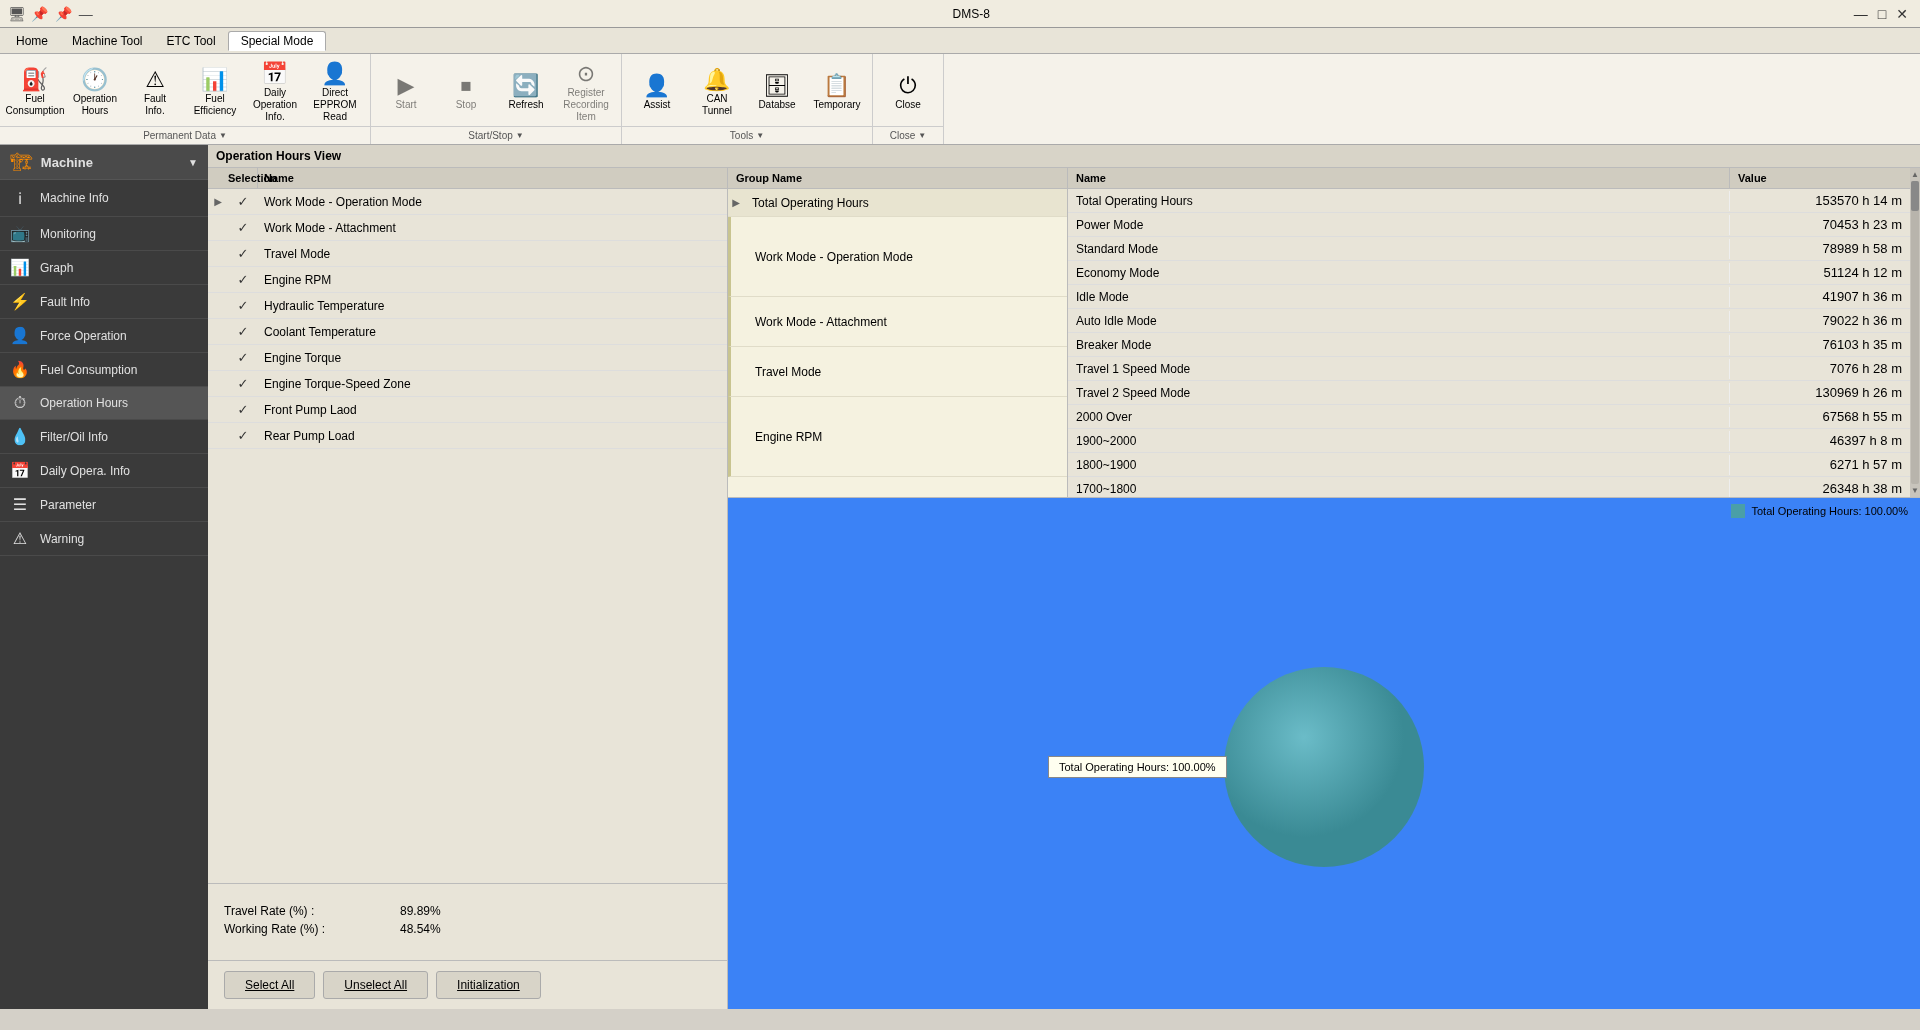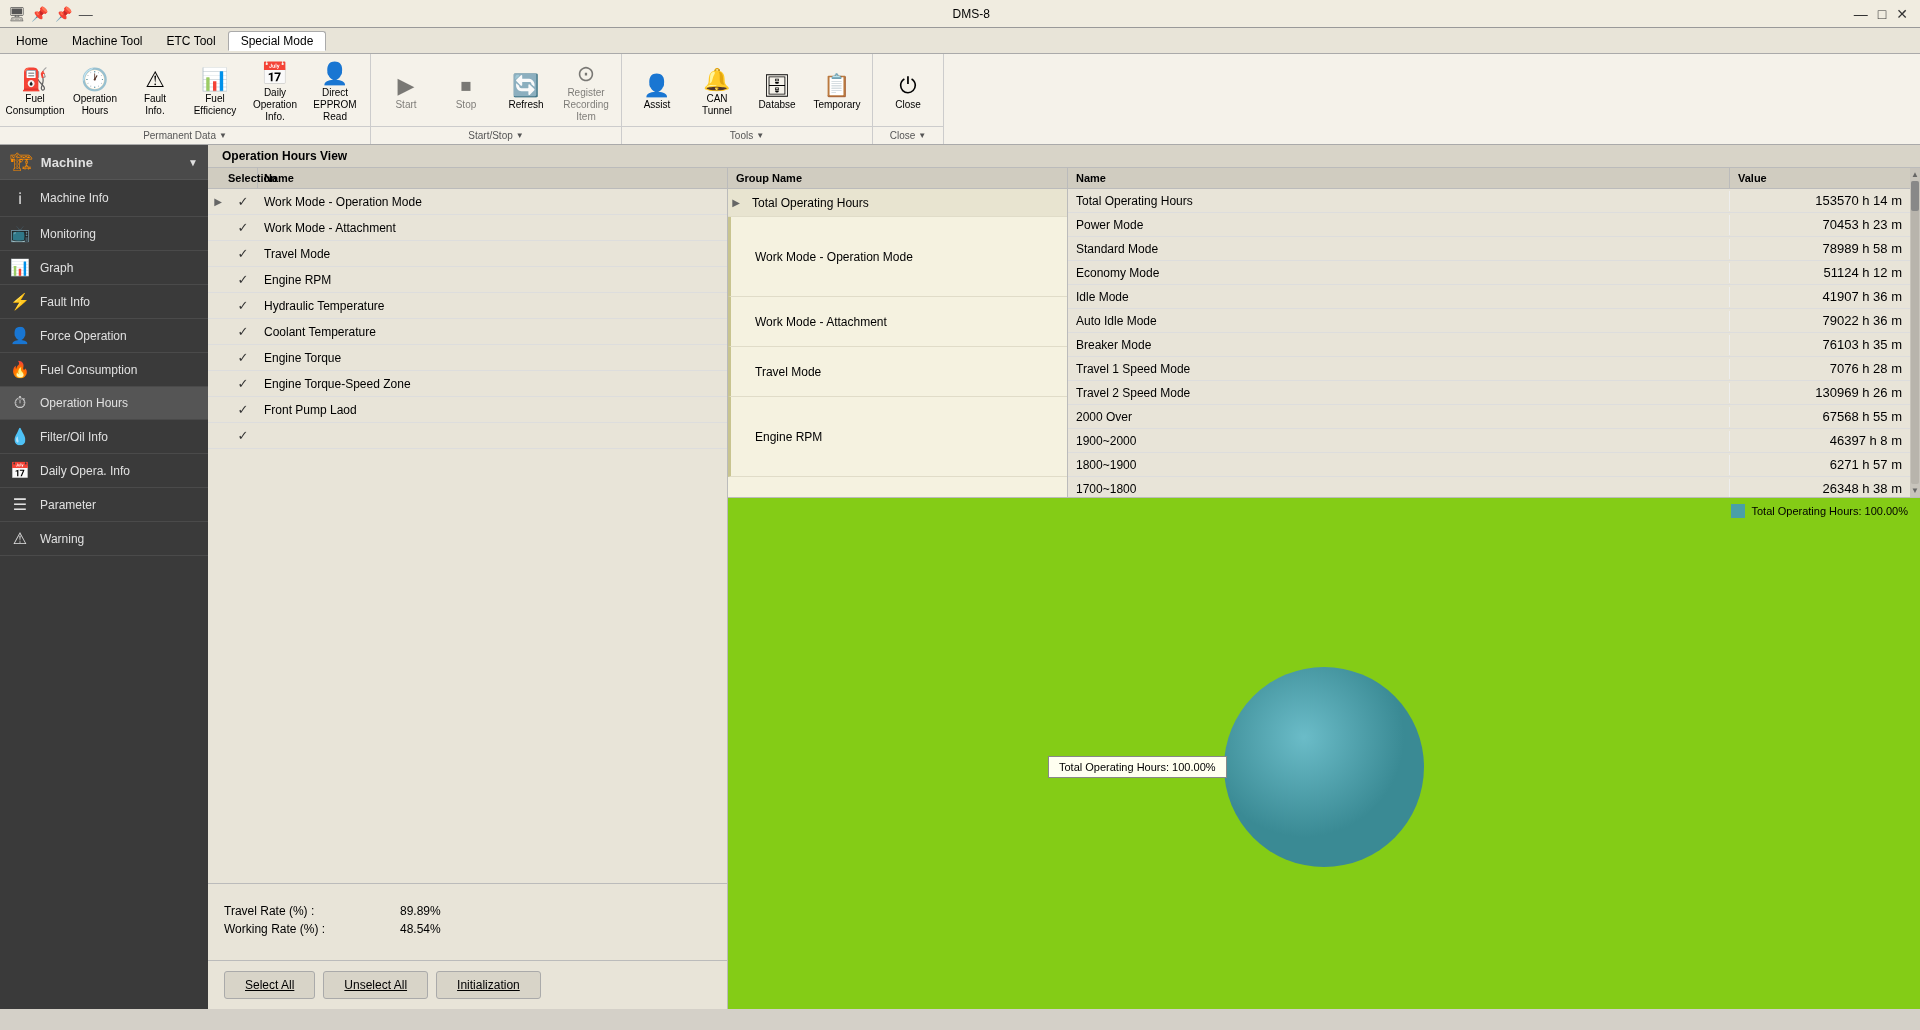--- a/index.html
+++ b/index.html
@@ -81,21 +81,21 @@
     }
     .sidebar-item.active { background: #555; }
     .sidebar-item .si-icon { font-size: 16px; width: 20px; text-align: center; }
     .sidebar-item .si-label { font-size: 12px; }
 
     
     .content-area {
       flex: 1; display: flex; flex-direction: column; background: #e8e4d8; overflow: hidden;
     }
     .op-hours-header {
-      background: #d8d4c8; padding: 4px 14px; font-size: 12px; font-weight: bold;
+      background: #d8d4c8; padding: 4px 8px; font-size: 12px; font-weight: bold;
       border-bottom: 1px solid #bbb;
     }
 
     
     .panels {
       display: flex; flex: 1; overflow: hidden;
     }
 
     
     .left-panel {
@@ -175,21 +175,21 @@
     .nv-header .col-v { width: 180px; padding: 4px 8px; }
     .nv-list { flex: 1; overflow-y: auto; position: relative; }
     .nv-row {
       display: flex; border-bottom: 1px solid #ddd; min-height: 24px; align-items: center;
     }
     .nv-row .col-n { flex: 1; padding: 3px 8px; font-size: 12px; border-right: 1px solid #eee; }
     .nv-row .col-v { width: 180px; padding: 3px 8px; font-size: 13px; text-align: right; }
 
     
     .right-bottom {
-      flex: 1; display: flex; flex-direction: column; background: #84cc16; overflow: hidden;
+      flex: 1; display: flex; flex-direction: column; background: #3b82f6; overflow: hidden;
     }
     .chart-legend {
       display: flex; justify-content: flex-end; padding: 6px 12px; font-size: 11px; gap: 6px; align-items: center;
     }
     .legend-swatch {
       width: 14px; height: 14px; display: inline-block;
     }
     .chart-area {
       flex: 1; display: flex; align-items: center; justify-content: center; position: relative;
     }
@@ -444,20 +444,21 @@
     <span class="col-text">Engine Torque-Speed Zone</span>
   </div>
             <div class="list-row">
     <span class="col-arrow"></span>
     <span class="col-check"><span class="checkmark">✓</span></span>
     <span class="col-text">Front Pump Laod</span>
   </div>
             <div class="list-row">
     <span class="col-arrow"></span>
     <span class="col-check"><span class="checkmark">✓</span></span>
+    <span class="col-text">Rear Pump Load</span>
   </div>
           </div>
 
         <div class="rate-area">
           <div class="rate-row">
             <span class="rate-label">Travel Rate (%) :</span>
             <span class="rate-value">89.89%</span>
           </div>
           <div class="rate-row">
             <span class="rate-label">Working Rate (%) :</span>

